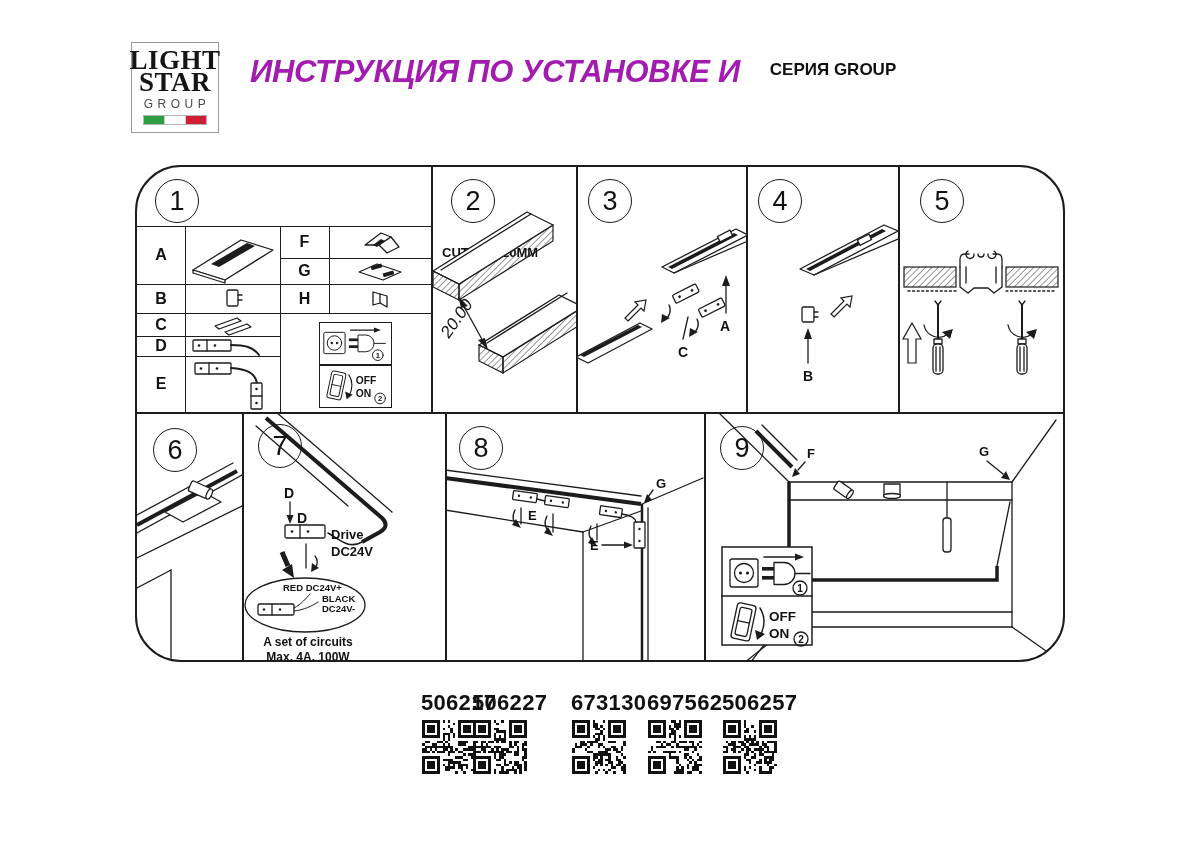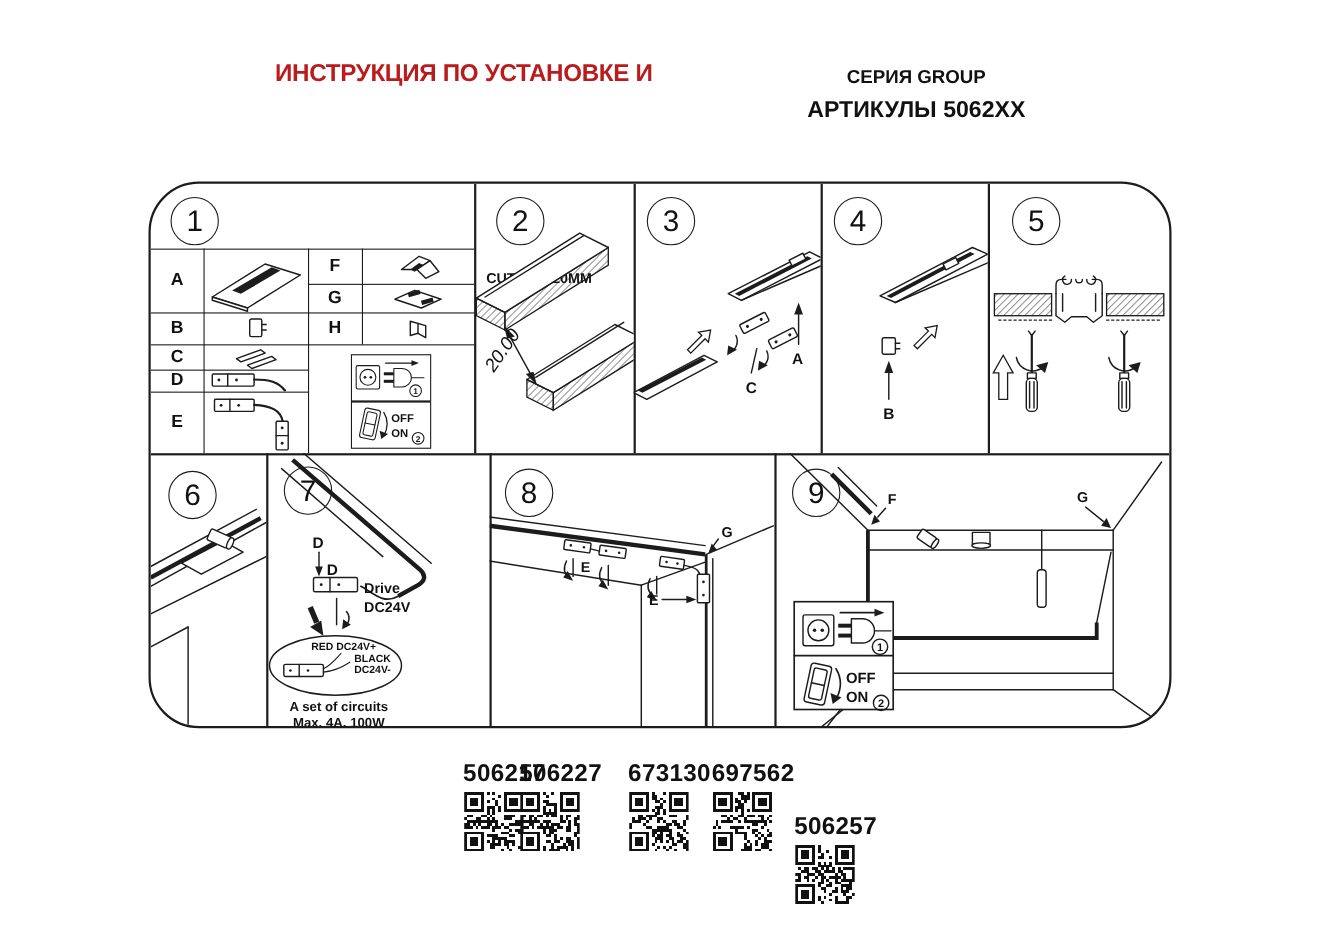--- a/index.html
+++ b/index.html
@@ -7,21 +7,21 @@
         font-family:"Liberation Sans",sans-serif;color:#111;}
   
   .logo{position:absolute;left:131px;top:42px;width:88px;height:91px;border:1px solid #9a9a9a;
         display:flex;flex-direction:column;align-items:center;justify-content:flex-start;padding-top:7px;box-sizing:border-box;background:#fff;}
   .logo .w{font-family:"Liberation Serif",serif;font-weight:bold;font-size:27px;line-height:0.8;letter-spacing:0.5px;color:#151515;}
   .logo .g{font-size:12px;letter-spacing:4.5px;color:#4a4a4a;margin-top:4px;margin-left:4px;}
   .flag{width:62px;height:8px;margin-top:4px;border:1px solid #b5b5b5;display:flex;}
   .flag .f1{flex:1;}
   .flag .f2{flex:1;border-left:1px solid #cfcfcf;border-right:1px solid #cfcfcf;}
   .flag .f3{flex:1;}
-  .title{position:absolute;left:250px;top:53px;font-size:22px;font-weight:bold;line-height:1.25;letter-spacing:-0.3px;color:#b91c1c;}
+  .title{position:absolute;left:250px;top:53px;font-size:31px;font-weight:bold;line-height:1.25;letter-spacing:-0.3px;color:#a21caf;font-style:italic;}
   .series{position:absolute;left:733px;top:60px;width:200px;text-align:center;font-size:17px;font-weight:bold;}
   .articles{position:absolute;left:703px;top:88px;width:260px;text-align:center;font-size:21px;font-weight:bold;}
   
   .board{position:absolute;left:135px;top:165px;width:930px;height:497px;border:2px solid #1c1c1c;
          border-radius:46px;box-sizing:border-box;overflow:hidden;background:#fff;}
   .vline,.hline{position:absolute;background:#1c1c1c;}
   .panel{position:absolute;}
   .num-circle{position:absolute;width:44px;height:44px;border:1.6px solid #1c1c1c;border-radius:50%;
               display:flex;align-items:center;justify-content:center;font-size:27px;color:#111;background:#fff;box-sizing:border-box;}
   .cell-label{position:absolute;display:flex;align-items:center;justify-content:center;font-size:16px;font-weight:600;}
@@ -38,25 +38,34 @@
   
   .qr-item{position:absolute;width:56px;text-align:center;}
   .qr-num{font-size:22px;font-weight:bold;letter-spacing:0.3px;}
   .qr-img{margin-top:4px;}
 </style>
 </head>
 <body>
 
 <div class="page">
 
+  <div class="logo">
+    <div class="w">LIGHT</div>
+    <div class="w">STAR</div>
+    <div class="g">GROUP</div>
+    <div class="flag">
+      <div class="f1" id="flag-g" style="background: rgb(46, 158, 69);"></div>
+        <div class="f2" id="flag-w" style="background: rgb(255, 255, 255);"></div>
+        <div class="f3" id="flag-r" style="background: rgb(206, 32, 48);"></div>
+    </div>
+  </div>
   <div class="title">
     <div>ИНСТРУКЦИЯ ПО УСТАНОВКЕ И</div>
   </div>
   <div class="series">СЕРИЯ GROUP</div>
-  <div class="articles">АРТИКУЛЫ 5062XX</div>
 
   <div class="board">
 
     <div class="hline" style="left:0;top:245px;width:926px;height:1.6px;"></div>
     <div class="vline" style="left:294px;top:0;width:1.6px;height:245px;"></div>
     <div class="vline" style="left:439px;top:0;width:1.6px;height:245px;"></div>
     <div class="vline" style="left:609px;top:0;width:1.6px;height:245px;"></div>
     <div class="vline" style="left:761px;top:0;width:1.6px;height:245px;"></div>
     <div class="vline" style="left:105px;top:245px;width:1.6px;height:252px;"></div>
     <div class="vline" style="left:308px;top:245px;width:1.6px;height:252px;"></div>
@@ -983,21 +992,21 @@
           <rect x="1" y="1" width="5" height="5" fill="#fff"></rect>
           <rect x="2" y="2" width="3" height="3" fill="#111"></rect>
           <rect x="14" y="0" width="7" height="7" fill="#111"></rect>
           <rect x="15" y="1" width="5" height="5" fill="#fff"></rect>
           <rect x="16" y="2" width="3" height="3" fill="#111"></rect>
           <rect x="0" y="14" width="7" height="7" fill="#111"></rect>
           <rect x="1" y="15" width="5" height="5" fill="#fff"></rect>
           <rect x="2" y="16" width="3" height="3" fill="#111"></rect>
         </svg></div>
   </div>
-  <div class="qr-item" style="left:722px;top:690px;margin-top:48px;">
+  <div class="qr-item" style="left:722px;top:690px;">
     <div class="qr-num">506257</div>
     <div class="qr-img"><svg width="54" height="54" viewBox="0 0 21 21" shape-rendering="crispEdges">
           <rect x="8" y="0" width="1" height="1" fill="#111"></rect>
           <rect x="8" y="1" width="1" height="1" fill="#111"></rect>
           <rect x="8" y="2" width="1" height="1" fill="#111"></rect>
           <rect x="11" y="2" width="1" height="1" fill="#111"></rect>
           <rect x="9" y="3" width="1" height="1" fill="#111"></rect>
           <rect x="8" y="4" width="1" height="1" fill="#111"></rect>
           <rect x="9" y="4" width="1" height="1" fill="#111"></rect>
           <rect x="12" y="4" width="1" height="1" fill="#111"></rect>

